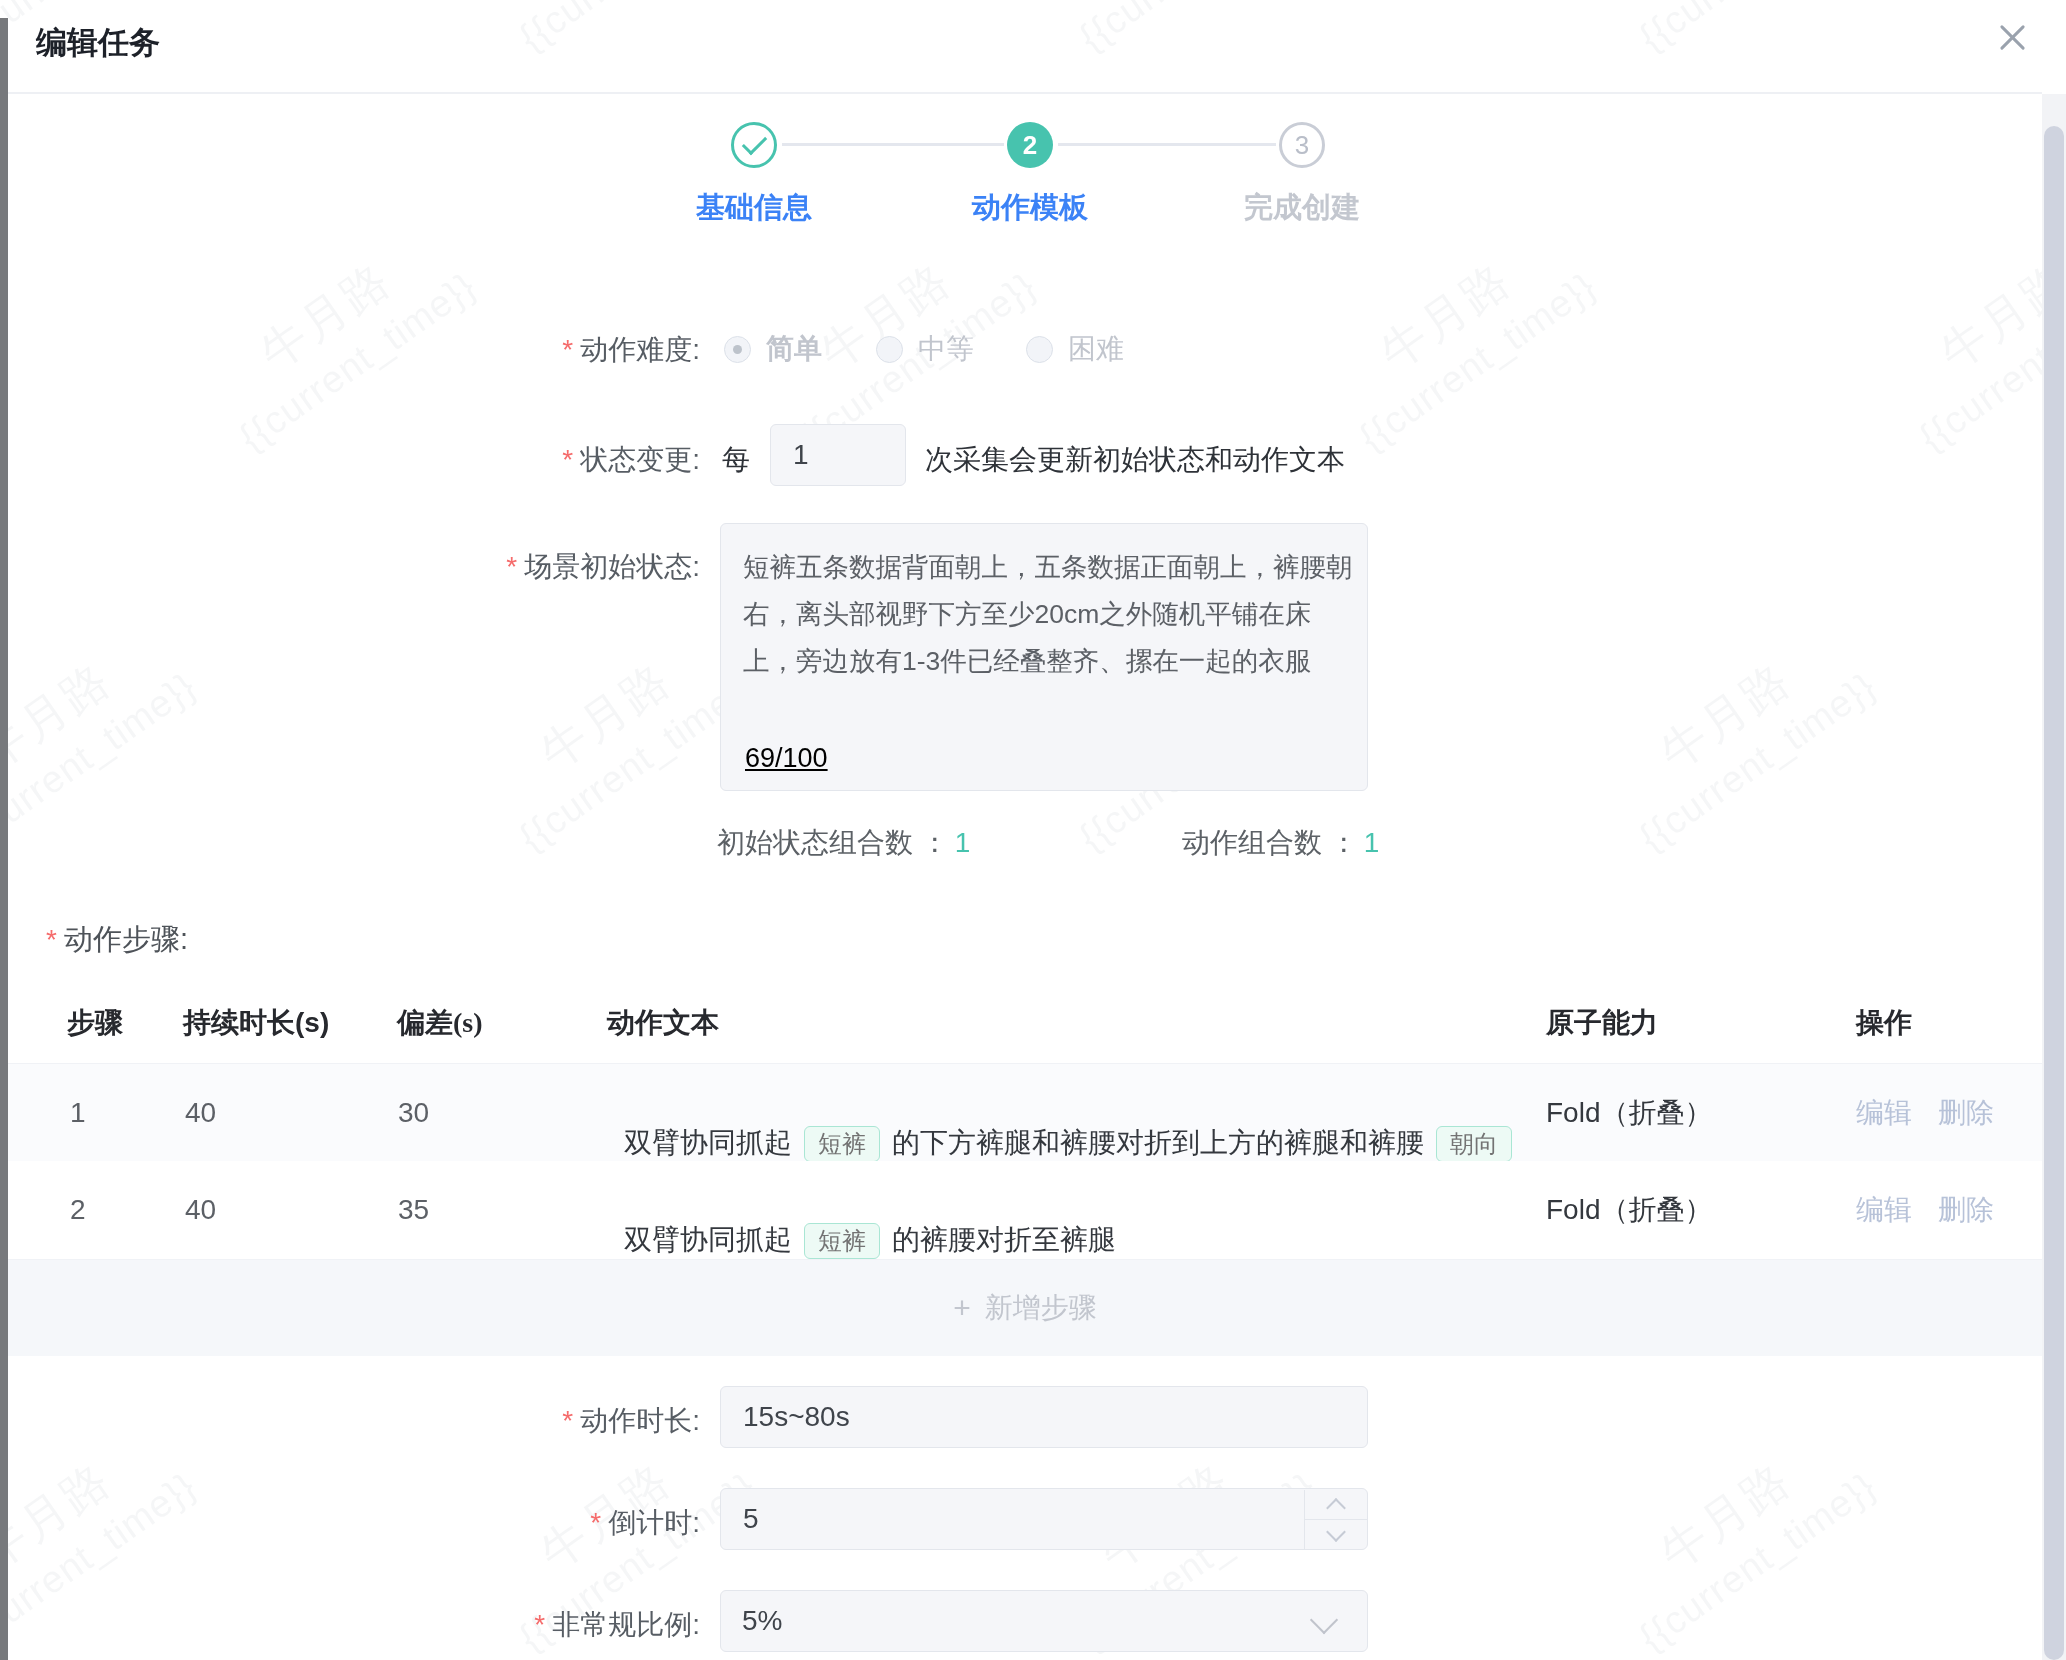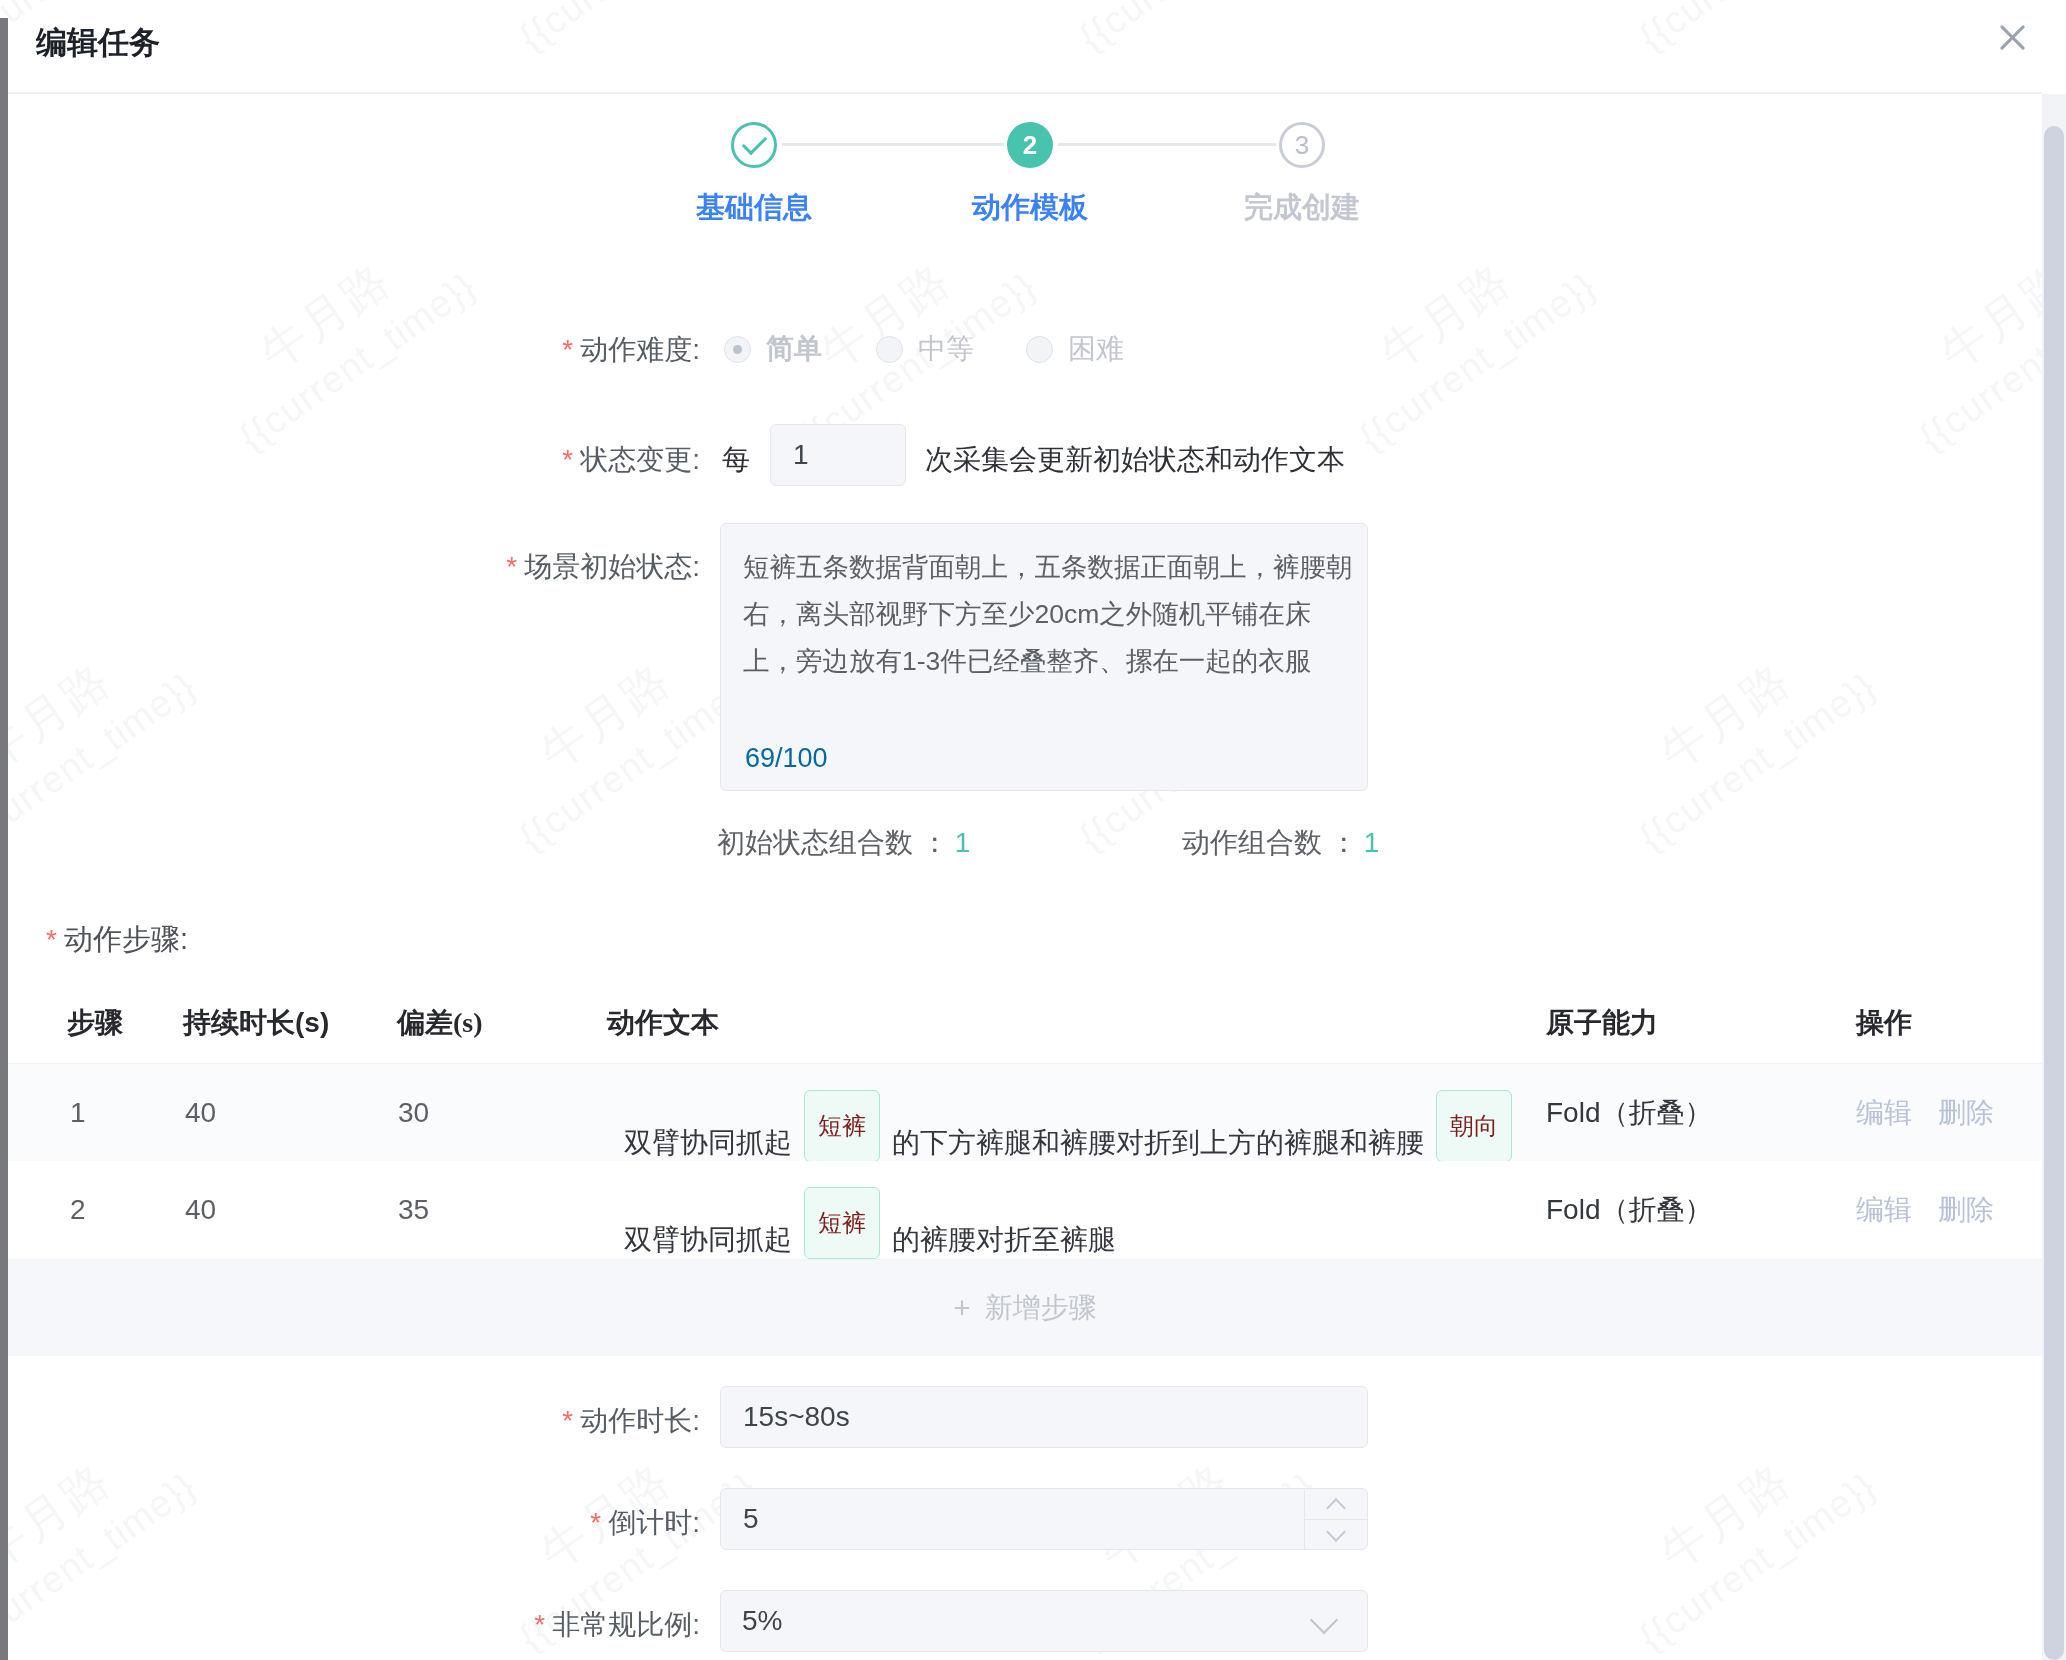--- a/index.html
+++ b/index.html
@@ -44,35 +44,35 @@
   .radio{position:absolute;display:flex;align-items:center;cursor:pointer;}
   .rc{width:27px;height:27px;border-radius:50%;background:#f2f4f8;border:1px solid #dce1e9;box-sizing:border-box;
       display:flex;align-items:center;justify-content:center;}
   .rc.sel::after{content:"";width:9px;height:9px;border-radius:50%;background:#bdc3cb;}
   .radio span.rlab{margin-left:15px;font-size:28px;color:#c1c5cd;}
   
   .ta-wrap{position:absolute;left:720px;top:523px;width:648px;height:268px;background:#f5f6f9;
            border:1px solid #e3e6ec;border-radius:6px;box-sizing:border-box;}
   .ta-wrap textarea{width:620px;height:180px;margin:20px 0 0 22px;border:none;background:transparent;outline:none;
            resize:none;font-family:inherit;font-size:26.5px;line-height:47px;color:#5c6066;padding:0;}
-  .ta-counter{position:absolute;left:24px;bottom:16px;font-size:27px;color:#0369a1;}
+  .ta-counter{position:absolute;left:24px;bottom:16px;font-size:27px;color:#000000;text-decoration:underline;}
   .combo{position:absolute;top:824px;font-size:28px;color:#5c6166;white-space:nowrap;}
   .combo b{color:#47c3ae;font-weight:400;margin-left:6px;}
   
   .sec-label{position:absolute;left:46px;top:920px;font-size:29px;color:#4e5359;}
   .th{position:absolute;top:1004px;font-size:28px;font-weight:bold;color:#27292e;white-space:nowrap;}
   .trow{position:absolute;left:8px;width:2034px;height:98px;}
   .trow.shade{background:#fafbfd;border-top:1px solid #f0f2f6;border-bottom:1px solid #f2f4f7;}
   .trow.plain{background:#ffffff;}
   .td{position:absolute;top:50%;transform:translateY(-50%);font-size:28px;color:#5c6066;white-space:nowrap;}
   .td.dark{color:#34383e;}
   .td-flex{position:absolute;left:616px;top:0;height:100%;display:flex;align-items:flex-end;gap:12px;
            font-size:28px;color:#34383e;white-space:nowrap;}
-  .tag{font-size:24px;color:#7f1d1d;background:#edfaf5;border:1px solid #a9e6d4;border-radius:6px;
-       padding:23px 13px;line-height:1;}
+  .tag{font-size:24px;color:#737373;background:#edfaf5;border:1px solid #a9e6d4;border-radius:6px;
+       padding:5px 13px;line-height:1;}
   .op-link{color:#b7c2d8;cursor:pointer;}
   .add-row{position:absolute;left:8px;top:1259px;width:2034px;height:96px;background:#f5f7fa;
            border-top:1px solid #f0f2f6;display:flex;align-items:center;justify-content:center;
            font-size:28px;color:#c2c6ce;cursor:pointer;}
   .add-row .plus{margin-right:14px;font-size:30px;}
   
   .spinner{position:absolute;right:1px;top:1px;width:62px;height:60px;border-left:1px solid #e3e6ec;box-sizing:border-box;}
   .spin-btn{position:absolute;left:0;width:62px;height:30px;display:flex;align-items:center;justify-content:center;cursor:pointer;}
   .spin-btn.up{top:0;border-bottom:1px solid #e3e6ec;box-sizing:border-box;}
   .spin-btn.down{top:30px;}

